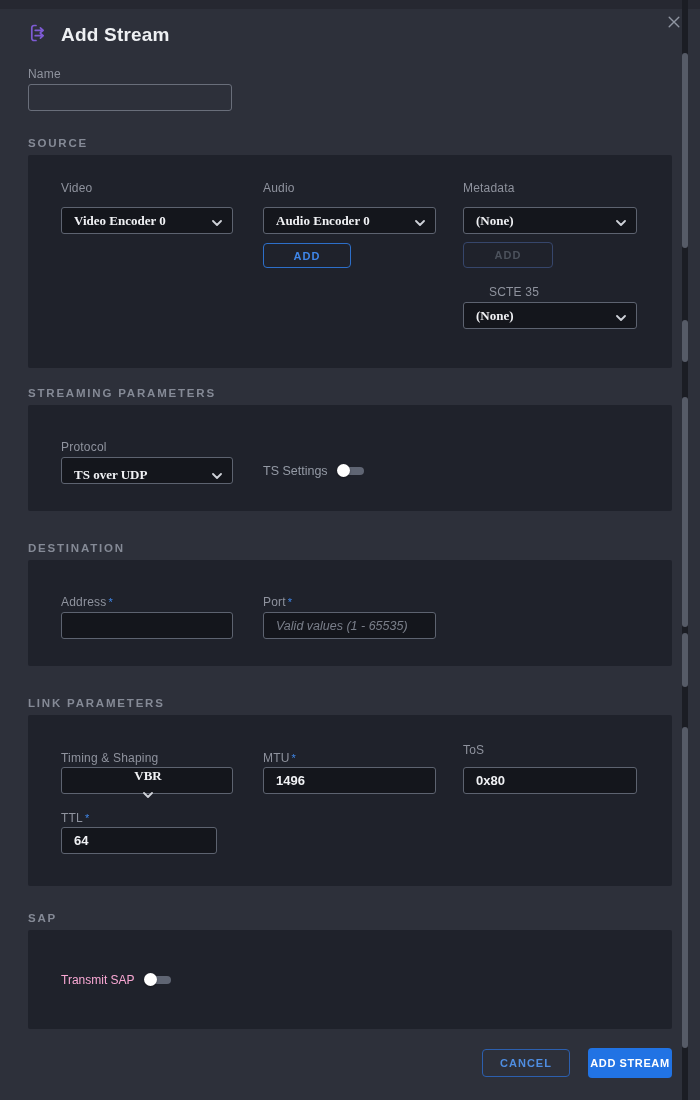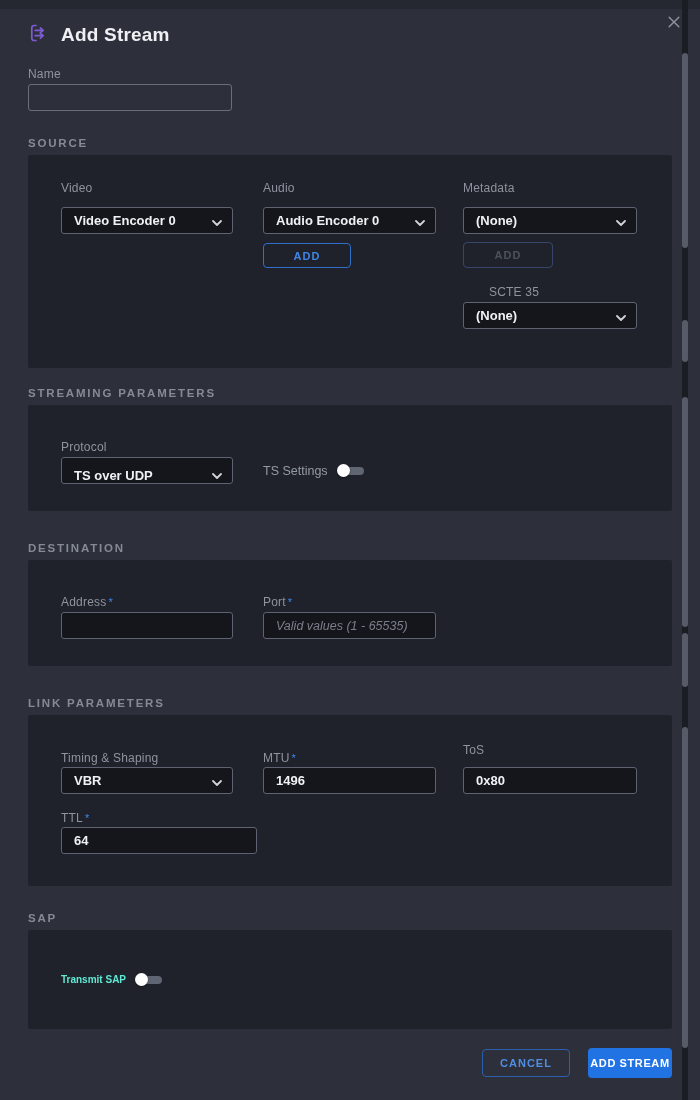--- a/index.html
+++ b/index.html
@@ -45,21 +45,21 @@
     font-family:"Liberation Sans", sans-serif;
     padding:0 10px 0 12px; outline:none;
   }
   .text-input::placeholder { color:#7a7f8a; font-style:italic; font-weight:400; font-size:12.5px; }
   .text-input.bare { background:transparent; border-color:#696e7a; }
 
   .dropdown {
     position:absolute; height:27px; background:#14161c;
     border:1px solid #5d6370; border-radius:3px;
     display:flex; align-items:center; justify-content:space-between;
-    padding:0 10px 0 12px; cursor:pointer;
+    padding:0 10px 0 12px; cursor:pointer;font-family:Liberation Serif, serif;
   }
   .dropdown .dd-value { color:#f0f1f4; font-size:13px; font-weight:700; }
 
   .ghost-btn {
     position:absolute; background:transparent;
     border:1px solid #2d6fc9; border-radius:4px;
     color:#3f86e8; font-size:11px; font-weight:700; letter-spacing:1px;
     font-family:"Liberation Sans", sans-serif; cursor:pointer;
   }
   .ghost-btn.disabled { border-color:#36466b; color:#4c525c; cursor:default; }
@@ -69,21 +69,21 @@
     position:absolute; left:6px; top:3px; width:21px; height:8px;
     border-radius:4px; background:#5f6573;
   }
   .toggle .knob {
     position:absolute; left:0; top:0; width:13px; height:13px;
     border-radius:50%; background:#ffffff; box-shadow:0 1px 2px rgba(0,0,0,.4);
   }
 
   .inline-row { position:absolute; display:flex; align-items:center; gap:9px; height:27px; }
   .toggle-label { font-size:12.5px; color:#949aa5; }
-  .toggle-label.bright { font-size:10px; font-weight:700; color:#5eead4; }
+  .toggle-label.bright { font-size:12px; font-weight:400; color:#f9a8d4; }
 
   
   .cancel-btn {
     position:absolute; left:482px; top:1049px; width:88px; height:28px;
     background:transparent; border:1px solid #2c5fae; border-radius:4px;
     color:#4f8ee2; font-size:11px; font-weight:700; letter-spacing:1px;
     font-family:"Liberation Sans", sans-serif; cursor:pointer;
   }
   .submit-btn {
     position:absolute; left:588px; top:1048px; width:84px; height:30px;
@@ -184,35 +184,35 @@
     <span class="field-label" style="left:33px; top:35px;"><span>Address</span><span class="req">*</span></span>
     <input class="text-input" style="left: 33px; top: 52px; width: 172px;" value="">
 
     <span class="field-label" style="left:235px; top:35px;"><span>Port</span><span class="req">*</span></span>
     <input class="text-input" style="left: 235px; top: 52px; width: 173px;" placeholder="Valid values (1 - 65535)">
   </div>
 
   <span class="section-header" style="top:697px;">LINK PARAMETERS</span>
   <div class="panel" style="top:715px; height:171px;">
     <span class="field-label" style="left:33px; top:36px;">Timing &amp; Shaping</span>
-    <div class="dropdown" style="left:33px; top:52px; width:172px;">
+    <div class="dropdown" style="left:33px; top:52px; width:172px;flex-direction:column;">
       <span class="dd-value">VBR</span>
       <span><svg width="10" height="6" viewBox="0 0 10 6" fill="none">
             <polyline points="1,1 5,5 9,1" stroke="#cfd2d8" stroke-width="1.8" stroke-linecap="round" stroke-linejoin="round"></polyline>
           </svg></span>
     </div>
 
     <span class="field-label" style="left:235px; top:36px;"><span>MTU</span><span class="req">*</span></span>
     <input class="text-input" style="left: 235px; top: 52px; width: 173px;" value="1496">
 
     <span class="field-label" style="left:435px; top:28px;">ToS</span>
     <input class="text-input" style="left: 435px; top: 52px; width: 174px;" value="0x80">
 
     <span class="field-label" style="left:33px; top:96px;"><span>TTL</span><span class="req">*</span></span>
-    <input class="text-input" style="left: 33px; top: 112px; width: 196px;" value="64">
+    <input class="text-input" style="left: 33px; top: 112px; width: 156px;" value="64">
   </div>
 
   <span class="section-header" style="top:912px;">SAP</span>
   <div class="panel" style="top:930px; height:99px;">
     <div class="inline-row" style="left:33px; top:36px;">
       <span class="toggle-label bright">Transmit SAP</span>
       <span class="toggle">
         <span class="track"></span>
         <span class="knob"></span>
       </span>

